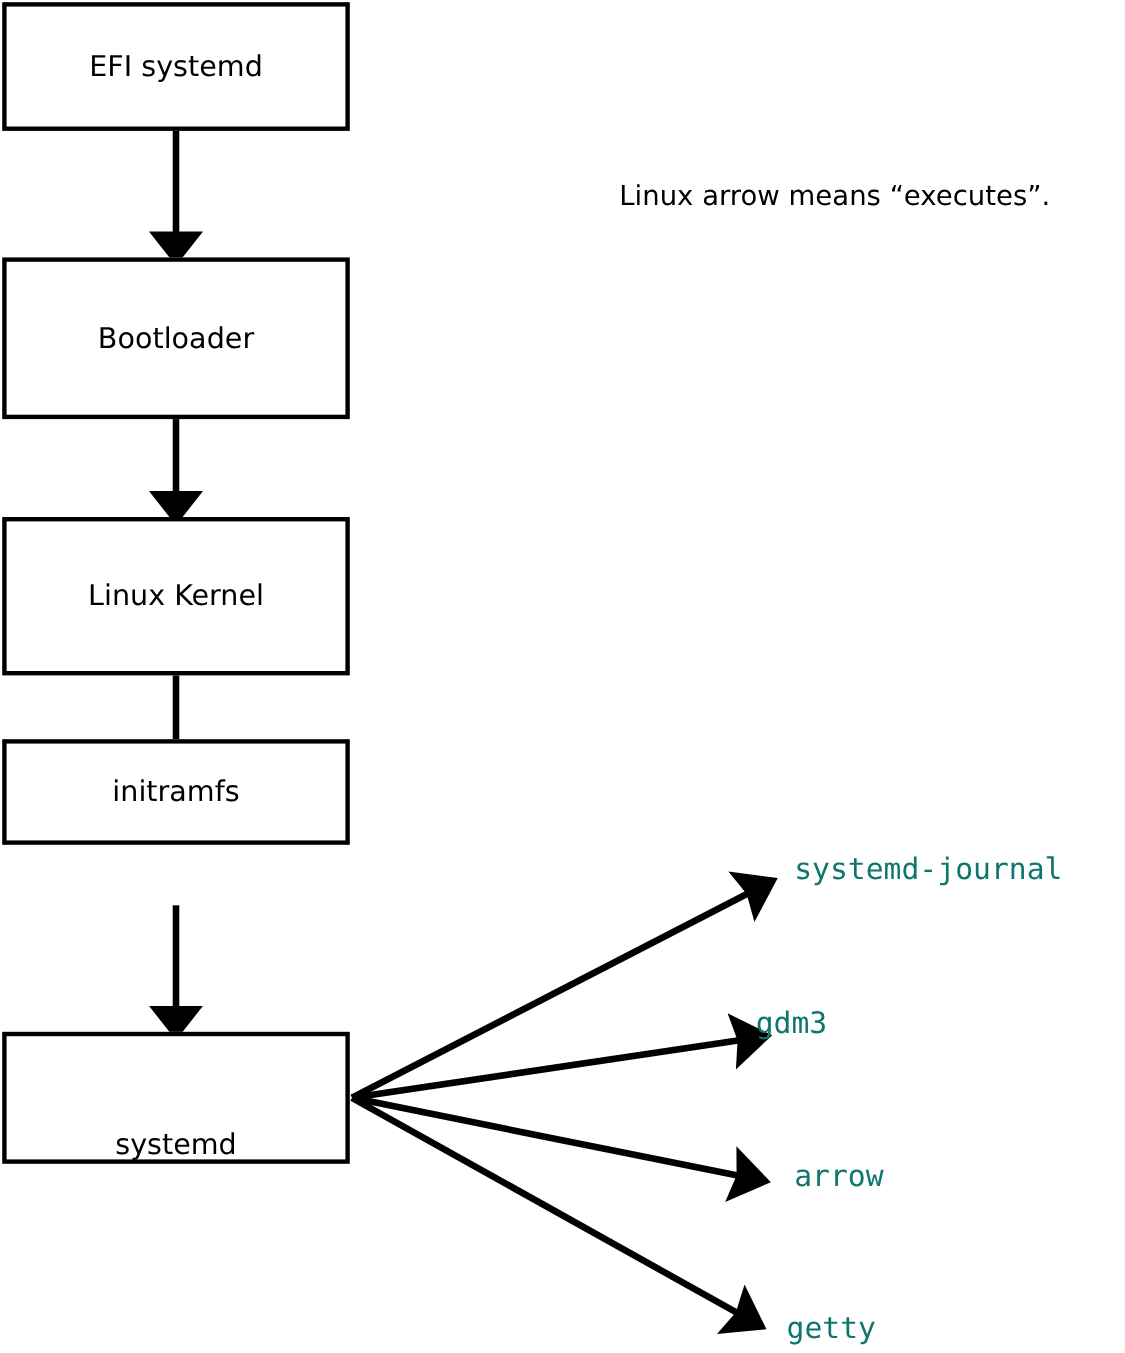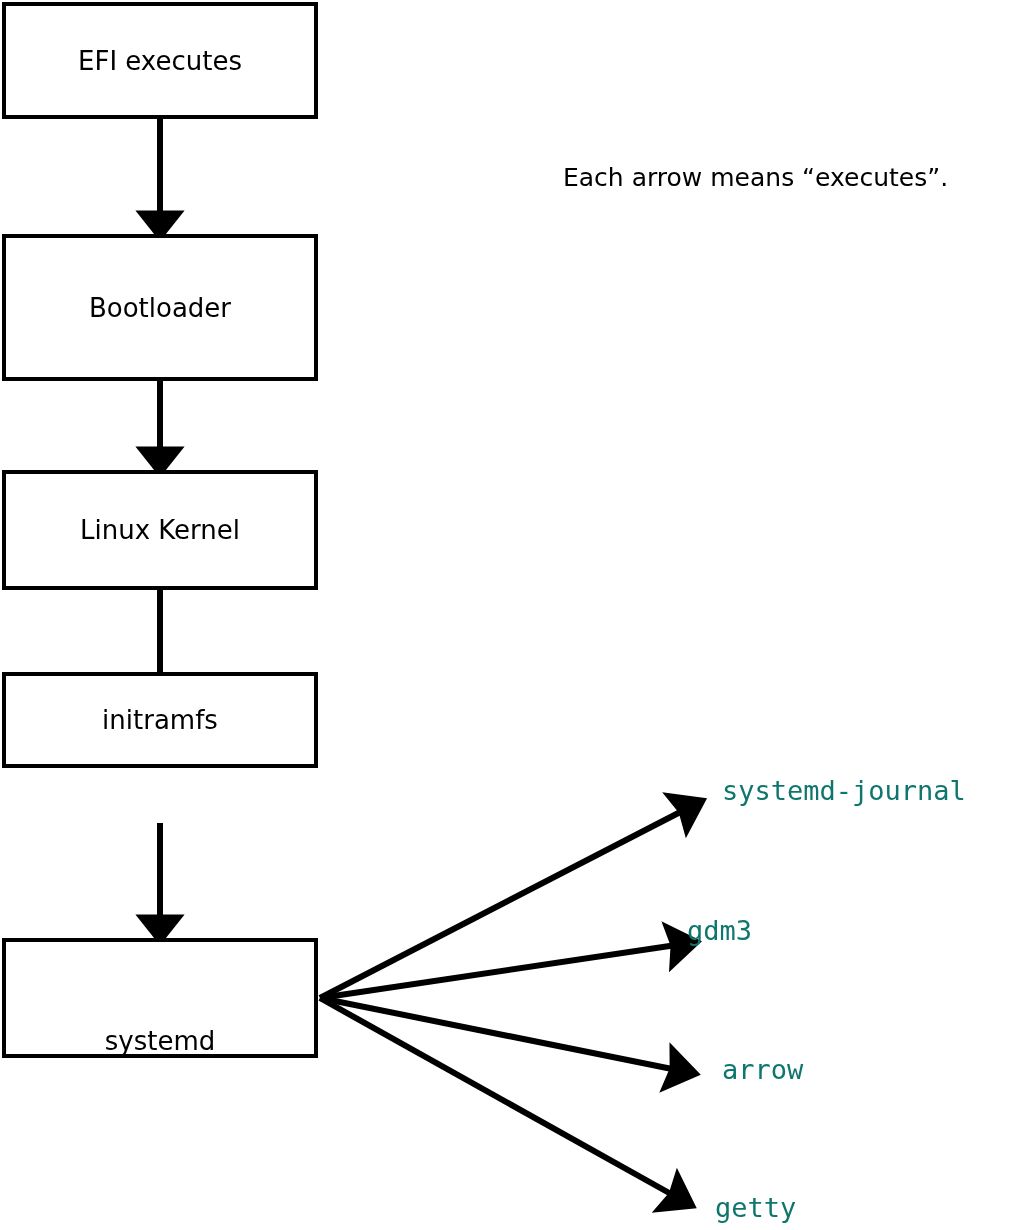--- a/index.html
+++ b/index.html
@@ -92,42 +92,42 @@
     </g>
     <g>
       <line x1="320" y1="998" x2="682" y2="1071" stroke="#000000" stroke-width="6" marker-end="url(#arrowhead-fan)"></line>
     </g>
     <g>
       <line x1="320" y1="998" x2="680" y2="1199" stroke="#000000" stroke-width="6" marker-end="url(#arrowhead-fan)"></line>
     </g>
   </svg>
 
   <div class="node-box" style="left:2px; top:2px; width:316px; height:117px;">
-    <span class="node-label">EFI executes</span>
+    <span class="node-label">EFI systemd</span>
   </div>
 
   <div class="node-box" style="left:2px; top:234px; width:316px; height:147px;">
     <span class="node-label">Bootloader</span>
   </div>
 
-  <div class="node-box" style="left:2px; top:470px; width:316px; height:120px;">
+  <div class="node-box" style="left:2px; top:470px; width:316px; height:144px;">
     <span class="node-label">Linux Kernel</span>
   </div>
 
   <div class="node-box" style="left:2px; top:672px; width:316px; height:96px;">
     <span class="node-label">initramfs</span>
   </div>
 
   <div class="node-box" style="left:2px; top:938px; width:316px; height:120px;align-items:flex-end;">
     <span class="node-label">systemd</span>
   </div>
 
   <div class="leaf-label" style="left:722px; top:777px;">systemd-journal</div>
 
   <div class="leaf-label" style="left:687px; top:917px;">gdm3</div>
 
   <div class="leaf-label" style="left:722px; top:1056px;">arrow</div>
 
   <div class="leaf-label" style="left:715px; top:1194px;">getty</div>
 
-  <div class="annotation" style="left:563px; top:165px;">Each arrow means “executes”.</div>
+  <div class="annotation" style="left:563px; top:165px;">Linux arrow means “executes”.</div>
 
 </div>
 
 </body></html>

